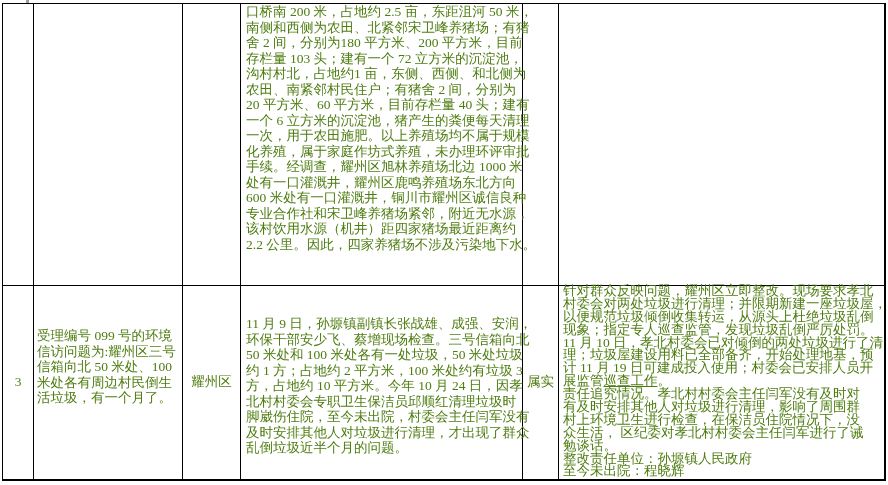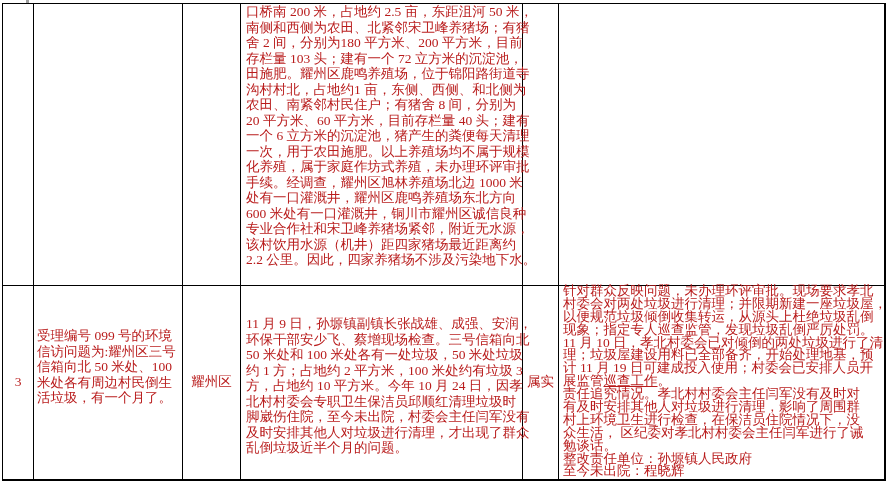--- a/index.html
+++ b/index.html
@@ -1,18 +1,18 @@
 <!DOCTYPE html>
 <html lang="zh"><head>
 <meta charset="utf-8">
 <style>
   html,body{margin:0;padding:0;background:#ffffff;}
   .page{
     position:relative;width:888px;height:485px;background:#ffffff;
-    font-family:"Liberation Serif","DejaVu Serif",serif;color:#b91c1c;overflow:hidden;
+    font-family:"Liberation Serif","DejaVu Serif",serif;color:#4d7c0f;overflow:hidden;
   }
   
   .vl{position:absolute;top:3px;height:477px;width:1px;background:#000;}
   .hl{position:absolute;left:2px;width:884px;height:1px;background:#000;}
   .vl.thick{width:2px;}
   .hl.thick{height:2px;}
   
   .artifact{position:absolute;left:26px;top:0;width:3px;height:4px;background:#9e9e9e;}
   
   .block{position:absolute;font-size:13.5px;line-height:15.5px;white-space:nowrap;}
@@ -42,23 +42,22 @@
     <div class="vl" style="left:240px;"></div>
     <div class="vl" style="left:522px;"></div>
     <div class="vl" style="left:558px;"></div>
     <div class="vl thick" style="left:884px;"></div>
 
     <div class="block" style="left:246px;top:4px;width:274px;">
         <div class="tl">口桥南 200 米，占地约 2.5 亩，东距沮河 50 米，</div>
         <div class="tl">南侧和西侧为农田、北紧邻宋卫峰养猪场；有猪</div>
         <div class="tl">舍 2 间，分别为180 平方米、200 平方米，目前</div>
         <div class="tl">存栏量 103 头；建有一个 72 立方米的沉淀池，</div>
-        <div class="tl">田施肥。耀州区鹿鸣养殖场，位于锦阳路街道寺</div>
         <div class="tl">沟村村北，占地约1 亩，东侧、西侧、和北侧为</div>
-        <div class="tl">农田、南紧邻村民住户；有猪舍 8 间，分别为</div>
+        <div class="tl">农田、南紧邻村民住户；有猪舍 2 间，分别为</div>
         <div class="tl">20 平方米、60 平方米，目前存栏量 40 头；建有</div>
         <div class="tl">一个 6 立方米的沉淀池，猪产生的粪便每天清理</div>
         <div class="tl">一次，用于农田施肥。以上养殖场均不属于规模</div>
         <div class="tl">化养殖，属于家庭作坊式养殖，未办理环评审批</div>
         <div class="tl">手续。经调查，耀州区旭林养殖场北边 1000 米</div>
         <div class="tl">处有一口灌溉井，耀州区鹿鸣养殖场东北方向</div>
         <div class="tl">600 米处有一口灌溉井，铜川市耀州区诚信良种</div>
         <div class="tl">专业合作社和宋卫峰养猪场紧邻，附近无水源，</div>
         <div class="tl">该村饮用水源（机井）距四家猪场最近距离约</div>
         <div class="tl">2.2 公里。因此，四家养猪场不涉及污染地下水。</div>
@@ -90,21 +89,21 @@
         <div class="tl">脚崴伤住院，至今未出院，村委会主任闫军没有</div>
         <div class="tl">及时安排其他人对垃圾进行清理，才出现了群众</div>
         <div class="tl">乱倒垃圾近半个月的问题。</div>
       </div>
 
     <div class="centercell" style="left:523px;top:285px;width:35px;height:194px;">
       <span>属实</span>
     </div>
 
     <div class="block compressed" style="left:563px;top:285px;width:320px;">
-        <div class="tl">针对群众反映问题，未办理环评审批。现场要求孝北</div>
+        <div class="tl">针对群众反映问题，耀州区立即整改。现场要求孝北</div>
         <div class="tl">村委会对两处垃圾进行清理；并限期新建一座垃圾屋，</div>
         <div class="tl">以便规范垃圾倾倒收集转运，从源头上杜绝垃圾乱倒</div>
         <div class="tl">现象；指定专人巡查监管，发现垃圾乱倒严厉处罚。</div>
         <div class="tl">11 月 10 日，孝北村委会已对倾倒的两处垃圾进行了清</div>
         <div class="tl">理；垃圾屋建设用料已全部备齐，开始处理地基，预</div>
         <div class="tl">计 11 月 19 日可建成投入使用；村委会已安排人员开</div>
         <div class="tl">展监管<span class="ul">巡查工作</span>。</div>
         <div class="tl">责任追究情况。孝北村村委会主任闫军没有及时对</div>
         <div class="tl">有及时安排其他人对垃圾进行清理，影响了周围群</div>
         <div class="tl">村上环境卫生进行检查，在保洁员住院情况下，没</div>

